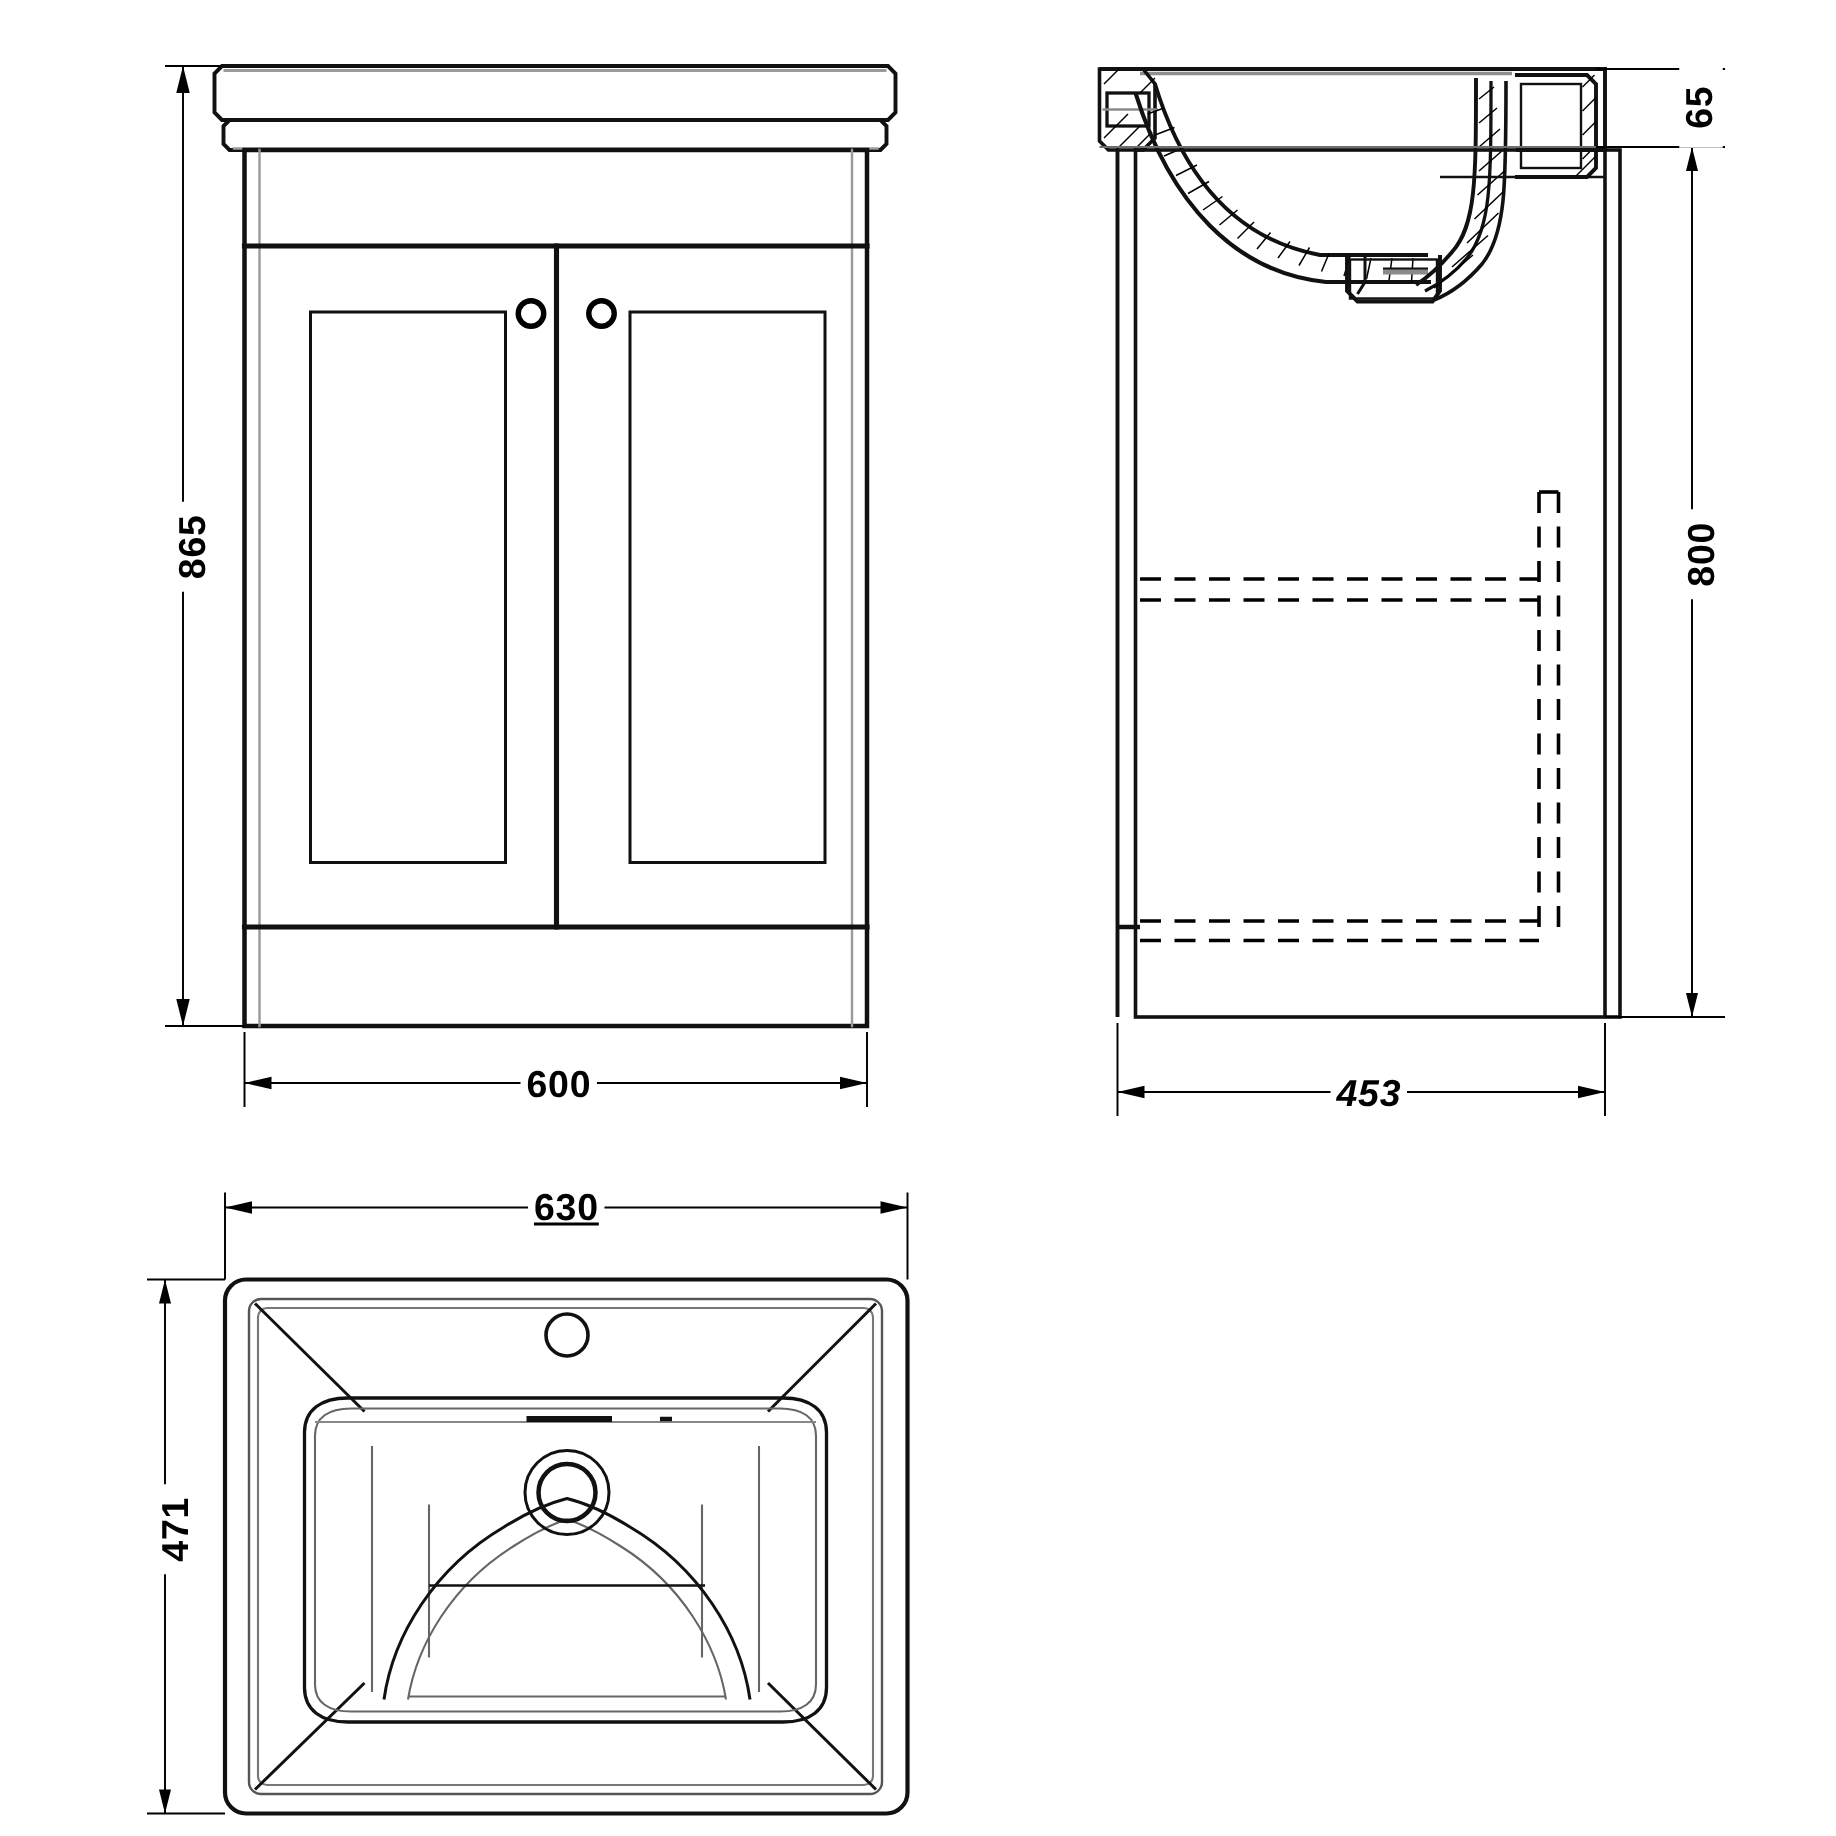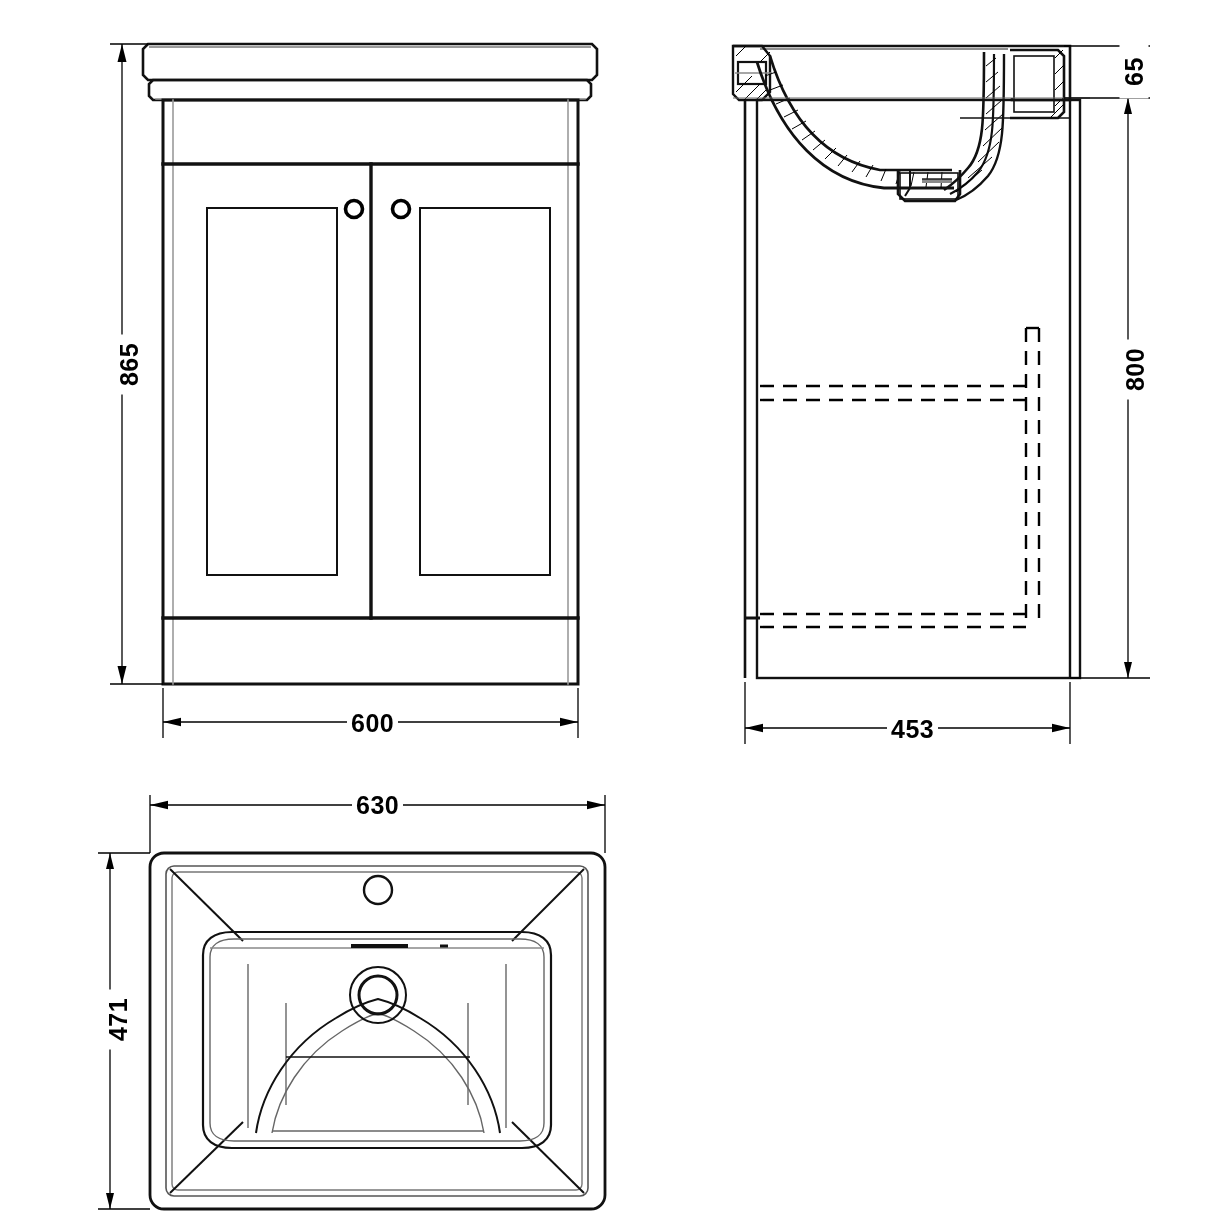--- a/index.html
+++ b/index.html
@@ -262,23 +262,23 @@
       <polygon points="110,853 106,869 114,869" fill="#000" stroke="none"></polygon>
       <polygon points="110,1209 106,1193 114,1193" fill="#000" stroke="none"></polygon>
     </g>
 
   </svg>
 
   <div class="dimlabel vert" style="left:99px;top:350px;width:52px;text-align:center;">865</div>
 
   <div class="dimlabel" style="left:347px;top:709px;">600</div>
 
-  <div class="dimlabel" style="left:887px;top:715px;">453</div>
+  <div class="dimlabel" style="left:887px;top:715px;font-style:italic;">453</div>
 
   <div class="dimlabel vert" style="left:1105px;top:355px;width:52px;text-align:center;">800</div>
 
   <div class="dimlabel vert" style="left:1107px;top:57px;width:46px;text-align:center;">65</div>
 
-  <div class="dimlabel" style="left:352px;top:791px;">630</div>
+  <div class="dimlabel" style="left:352px;top:791px;text-decoration:underline;">630</div>
 
   <div class="dimlabel vert" style="left:88px;top:1005px;width:52px;text-align:center;">471</div>
 
 </div>
 
 </body></html>

